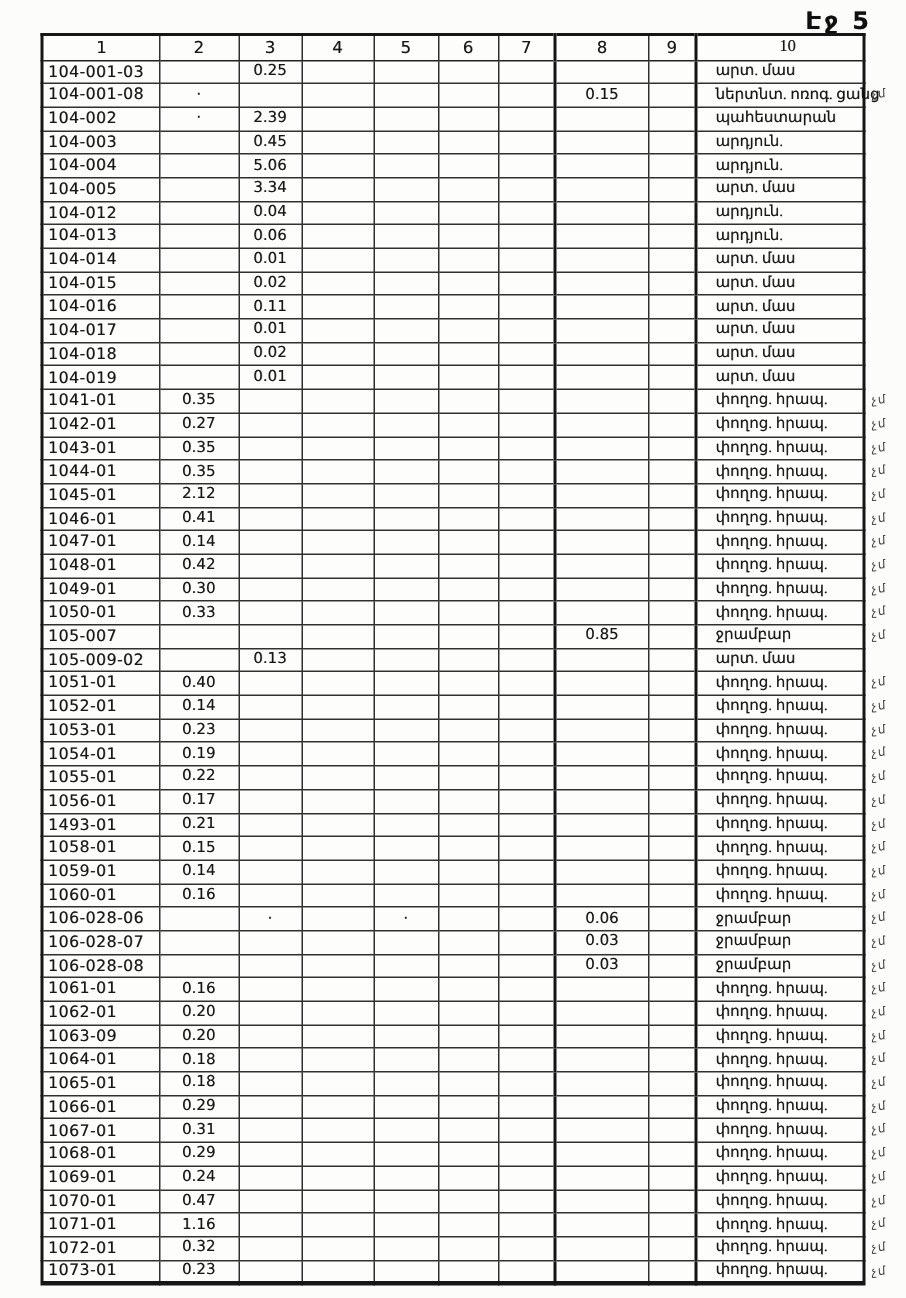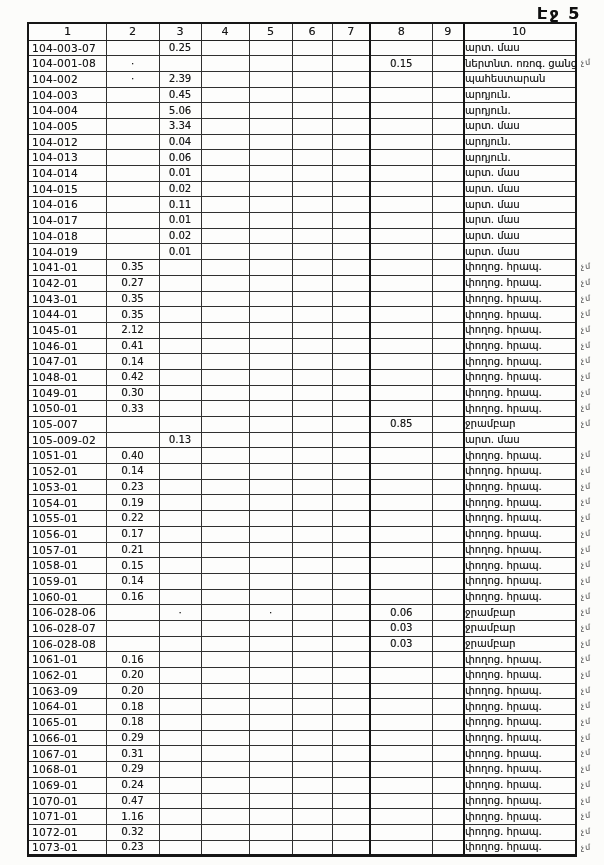--- a/index.html
+++ b/index.html
@@ -43,21 +43,21 @@
   }
   td:nth-child(8){border-left:2px solid #141414;}
   td:nth-child(10){border-left:2px solid #141414;}
   tr.head td{
     text-align:center;
     font-size:11px;
     border-bottom:1px solid #222;
   }
   td:nth-child(1){text-align:left;padding-left:3px;font-size:10.5px;letter-spacing:.3px;}
   td:nth-child(2),td:nth-child(3),td:nth-child(5),td:nth-child(8){text-align:center;}
-  td:nth-child(10){text-align:left;padding-left:0;position:relative;overflow:visible;}
+  td:nth-child(10){text-align:left;padding-left:12px;position:relative;overflow:visible;font-family:Liberation Serif, serif;}
   .mark{
     position:absolute;
     left:calc(100% + 6px);
     top:3px;
     font-size:8px;
     color:#454545;
     letter-spacing:1px;
     transform:rotate(-3deg);
     text-shadow:none;
     white-space:nowrap;
@@ -88,21 +88,21 @@
         <td>3</td>
         <td>4</td>
         <td>5</td>
         <td>6</td>
         <td>7</td>
         <td>8</td>
         <td>9</td>
         <td>10</td>
       </tr>
       <tr>
-        <td>104-003-07</td>
+        <td>104-001-03</td>
         <td></td>
         <td>0.25</td>
         <td></td>
         <td></td>
         <td></td>
         <td></td>
         <td></td>
         <td></td>
         <td><span>արտ. մաս</span></td>
       </tr>
@@ -472,21 +472,21 @@
         <td></td>
         <td></td>
         <td></td>
         <td></td>
         <td></td>
         <td></td>
         <td></td>
         <td><span>փողոց. հրապ.</span><span class="mark">չմ</span></td>
       </tr>
       <tr>
-        <td>1057-01</td>
+        <td>1493-01</td>
         <td>0.21</td>
         <td></td>
         <td></td>
         <td></td>
         <td></td>
         <td></td>
         <td></td>
         <td></td>
         <td><span>փողոց. հրապ.</span><span class="mark">չմ</span></td>
       </tr>

